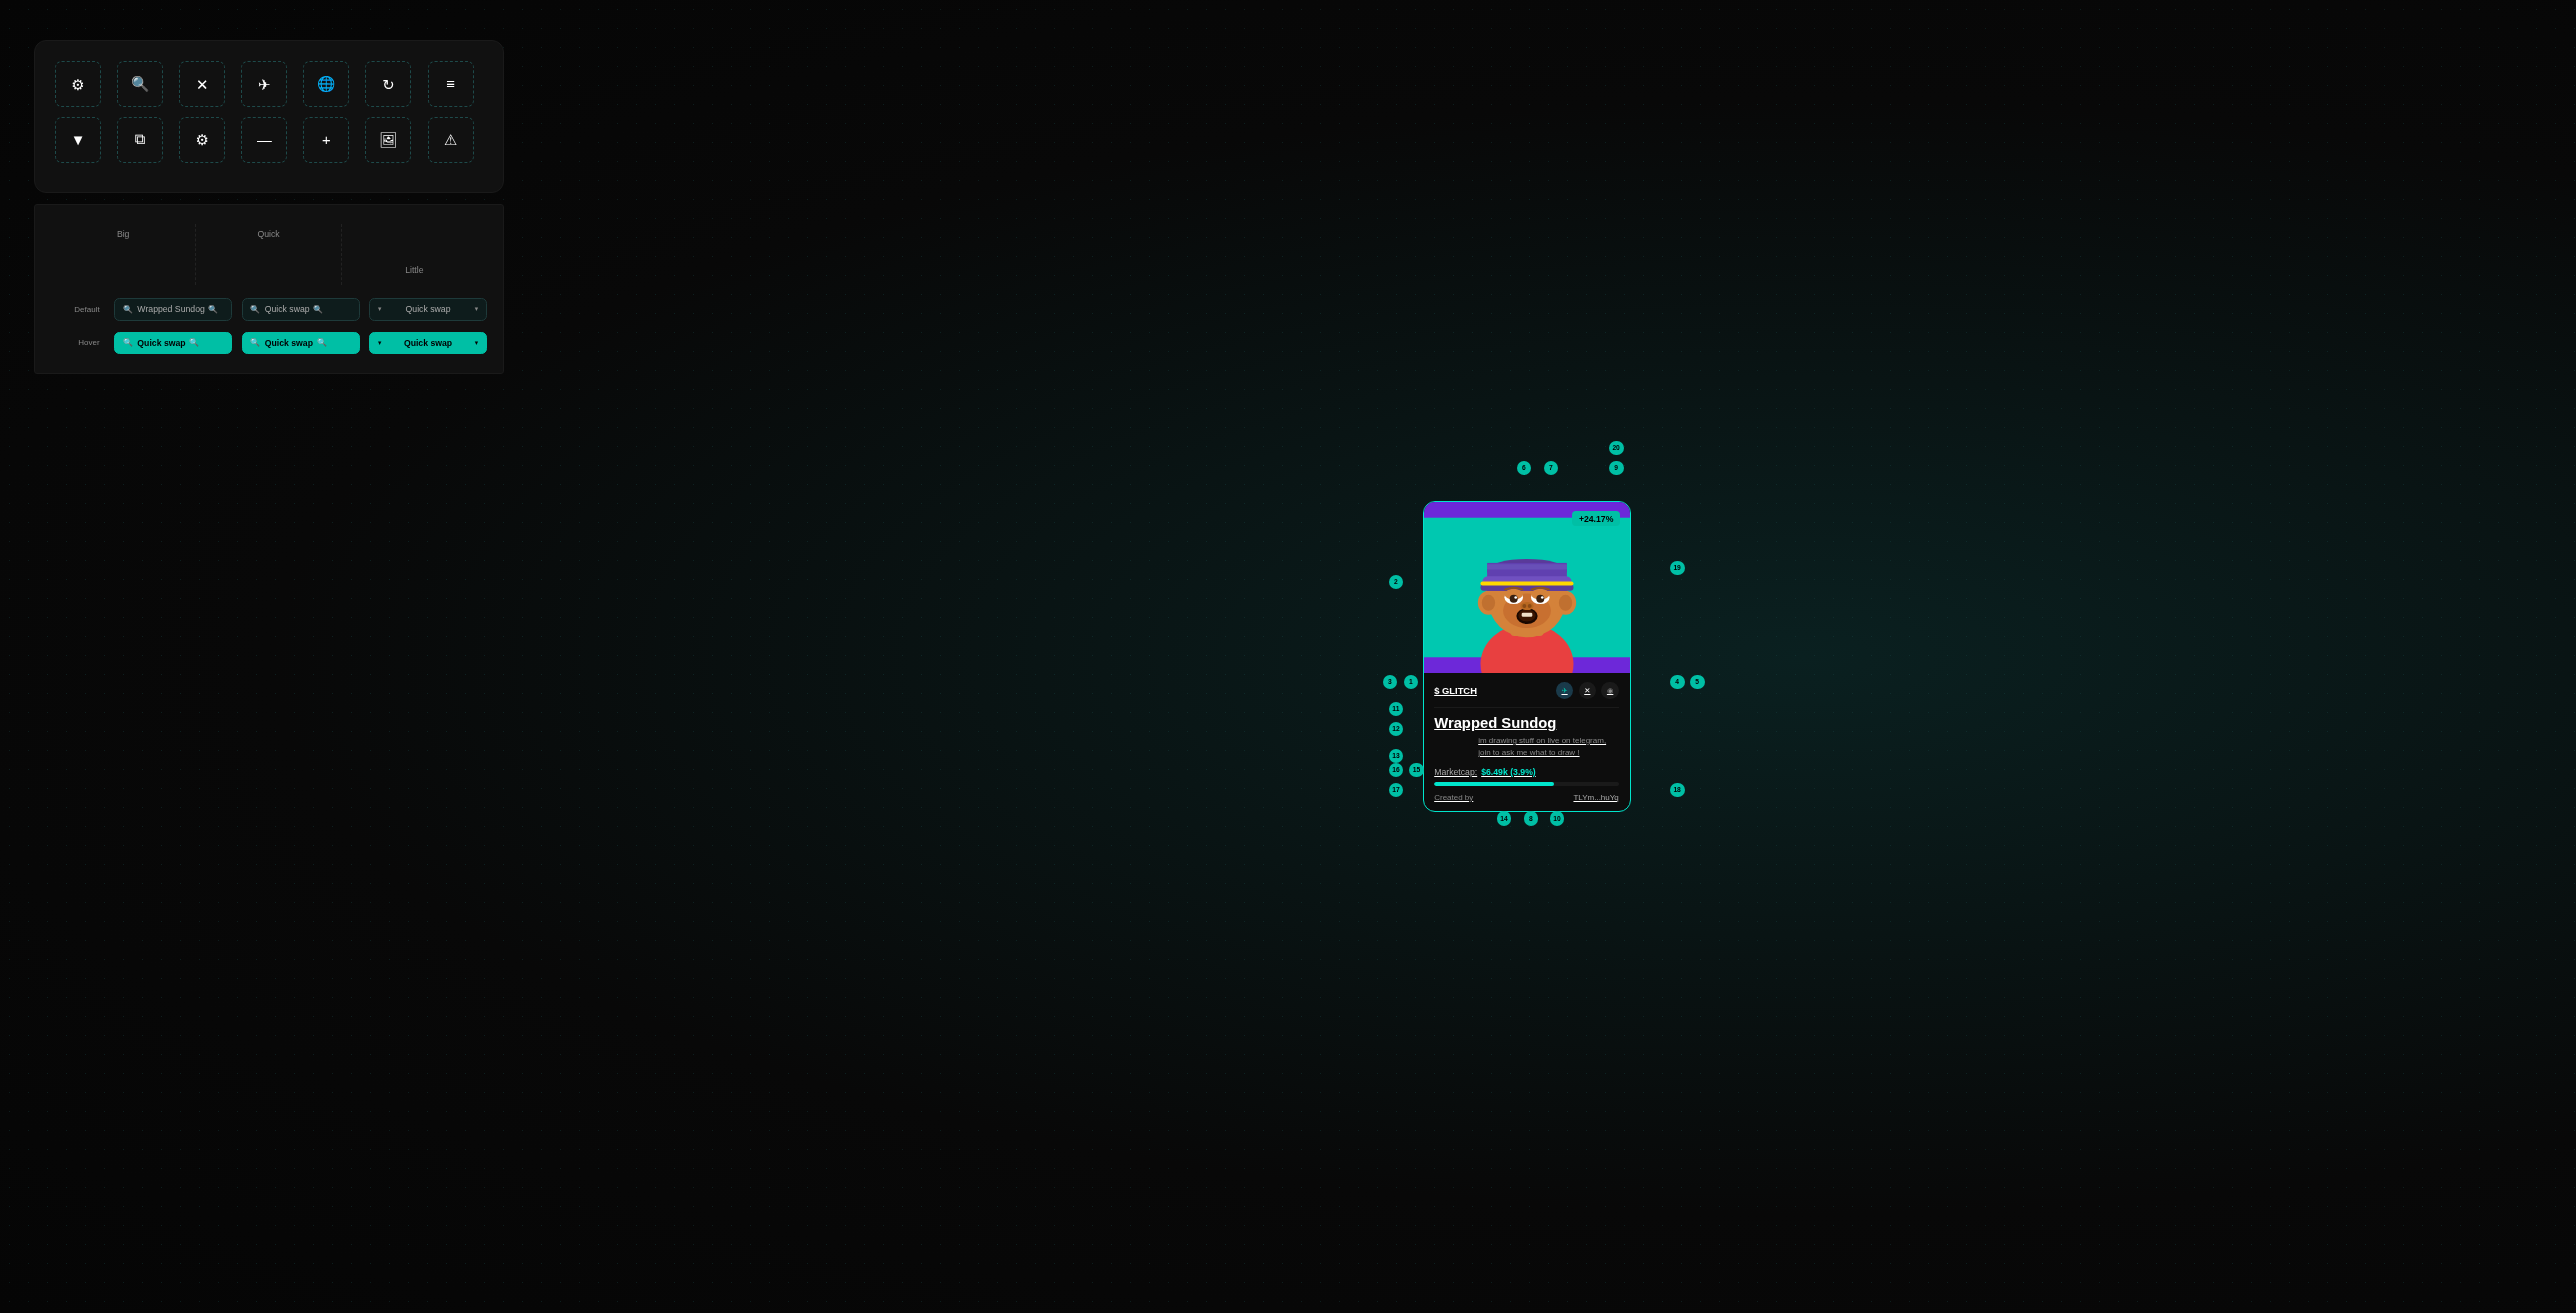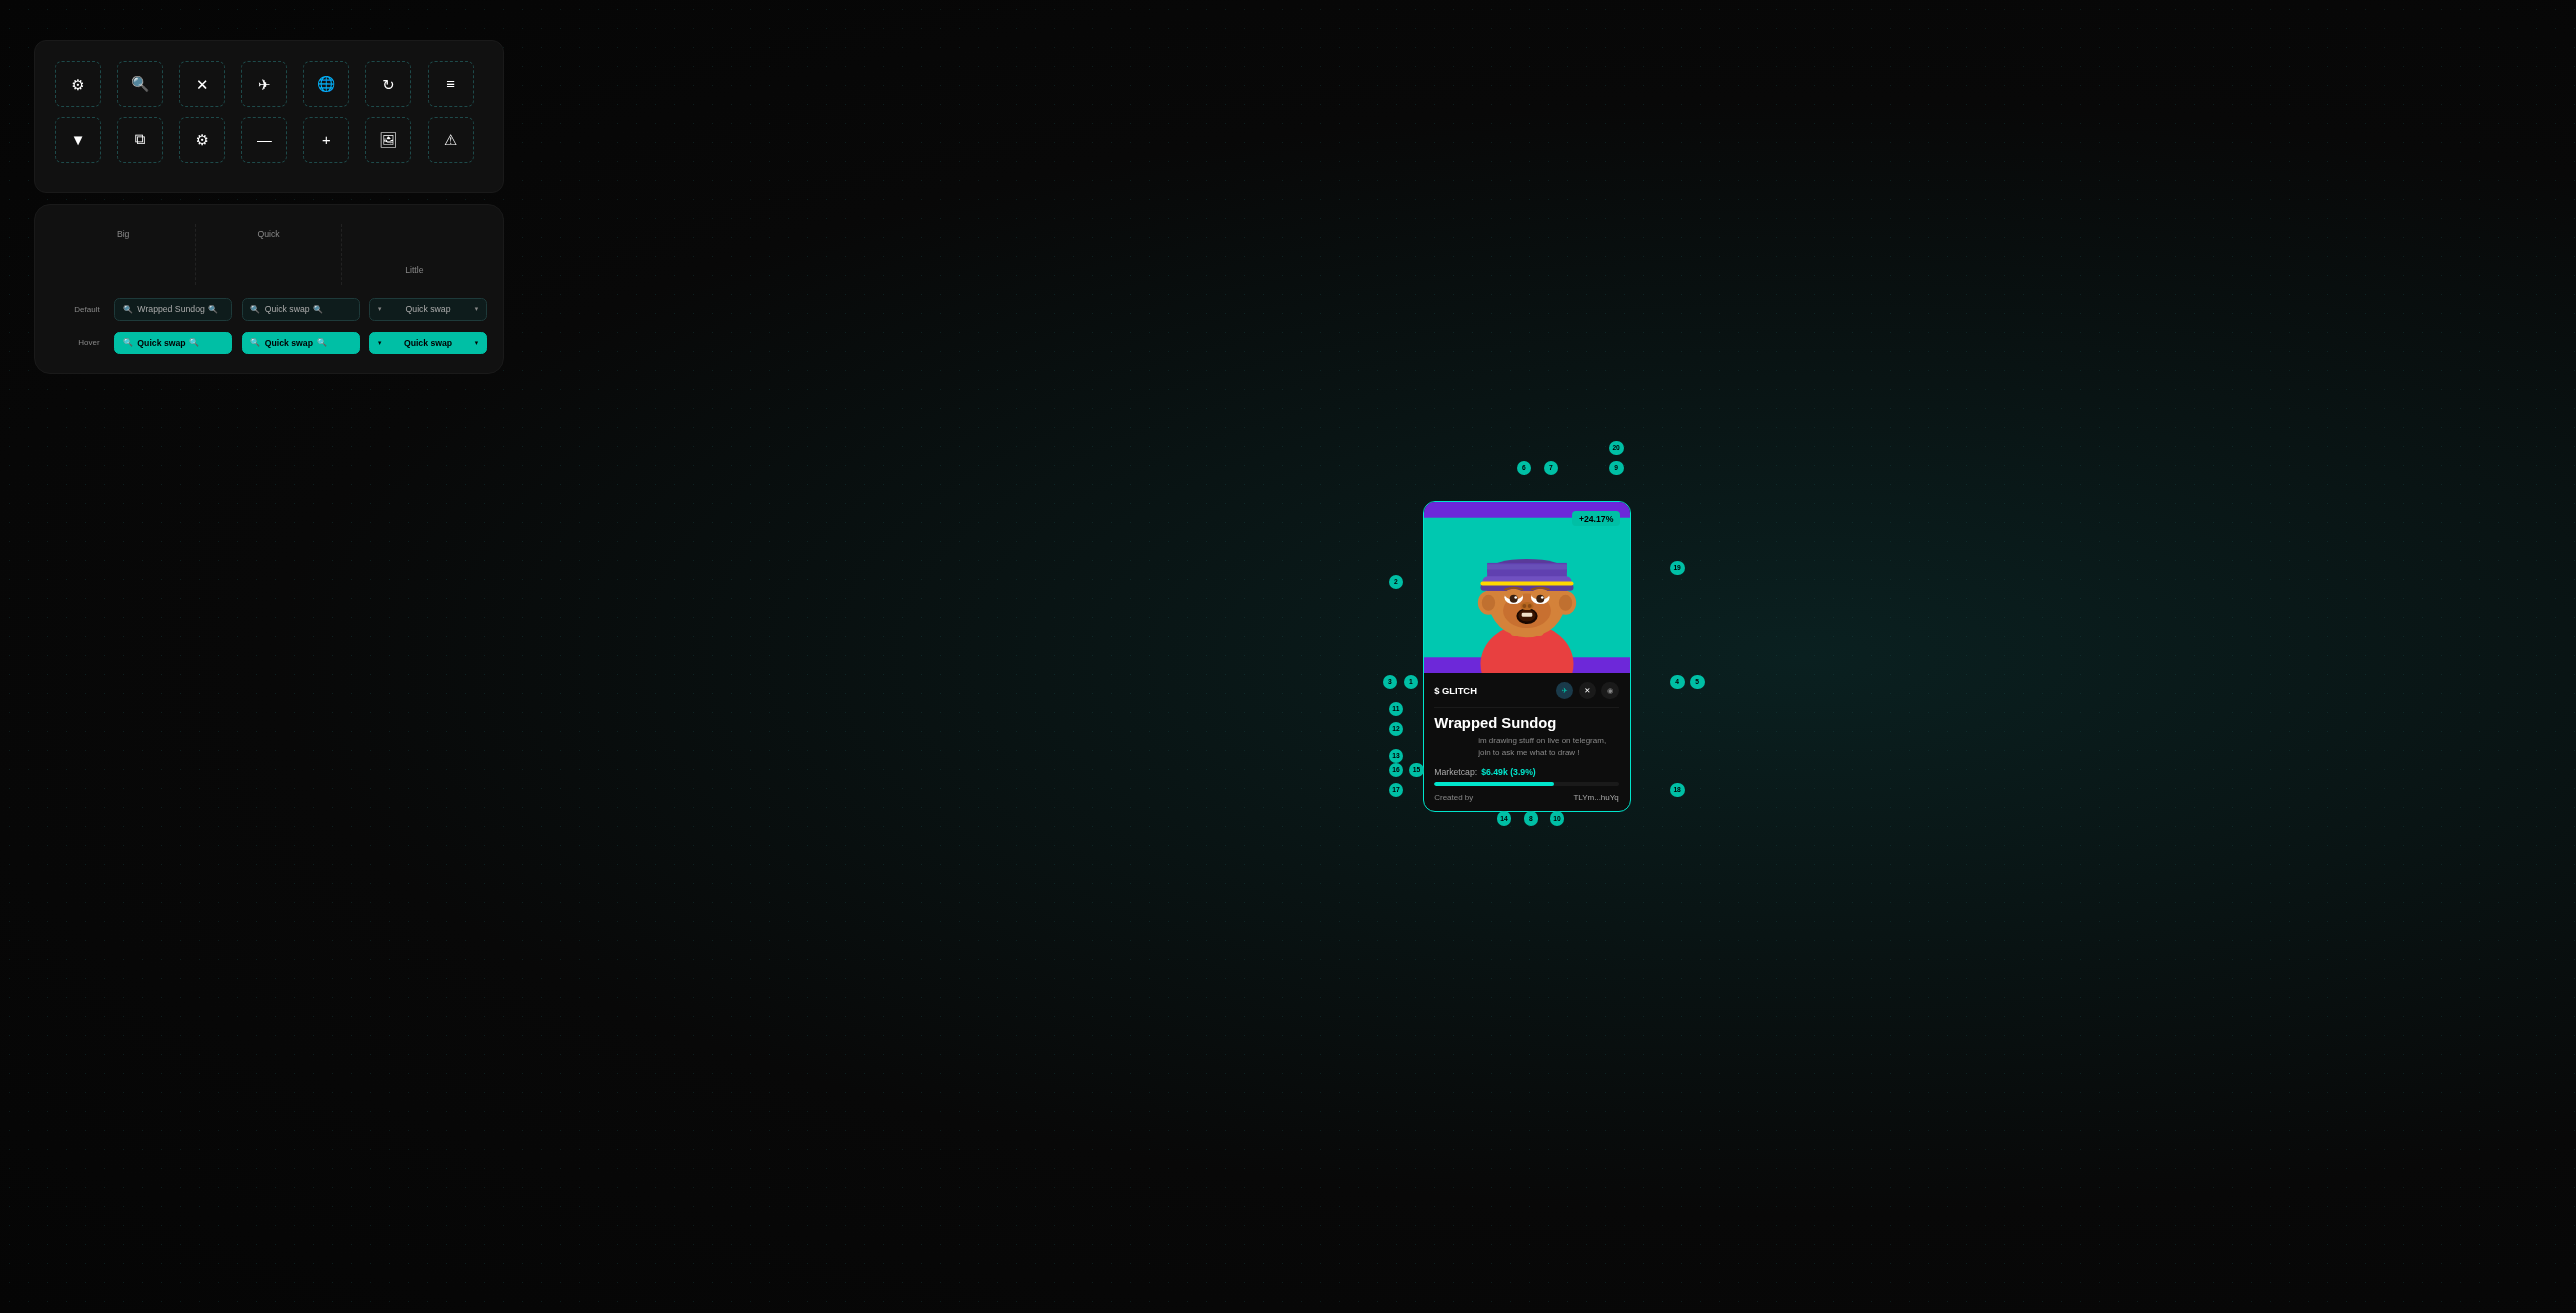--- a/index.html
+++ b/index.html
@@ -85,21 +85,21 @@
       justify-content: center;
       font-size: 14.8px;
       color: #fff;
       cursor: pointer;
       transition: border-color 0.2s;
     }
 
     
     .input-section {
       background: #111;
-      border-radius: 16px;
+      border-radius: 3px;
       padding: 19px 16px;
       border: 0.7px solid #1a1a1a;
       margin-top: 10.7px;
     }
 
     .input-columns {
       display: grid;
       grid-template-columns: repeat(3, 1fr);
       gap: 0;
       margin-bottom: 13.4px;
@@ -228,20 +228,21 @@
       background: #00bfa5;
       color: #000;
       font-size: 8.7px;
       font-weight: 700;
       padding: 2.7px 6.7px;
       border-radius: 4px;
     }
 
     .nft-body {
       padding: 9.4px 10.7px;
+      text-decoration: underline;
     }
 
     .token-row {
       display: flex;
       align-items: center;
       gap: 5.4px;
       margin-bottom: 6.7px;
       border-bottom: 0.7px solid #1a1a1a;
       padding-bottom: 8px;
     }

